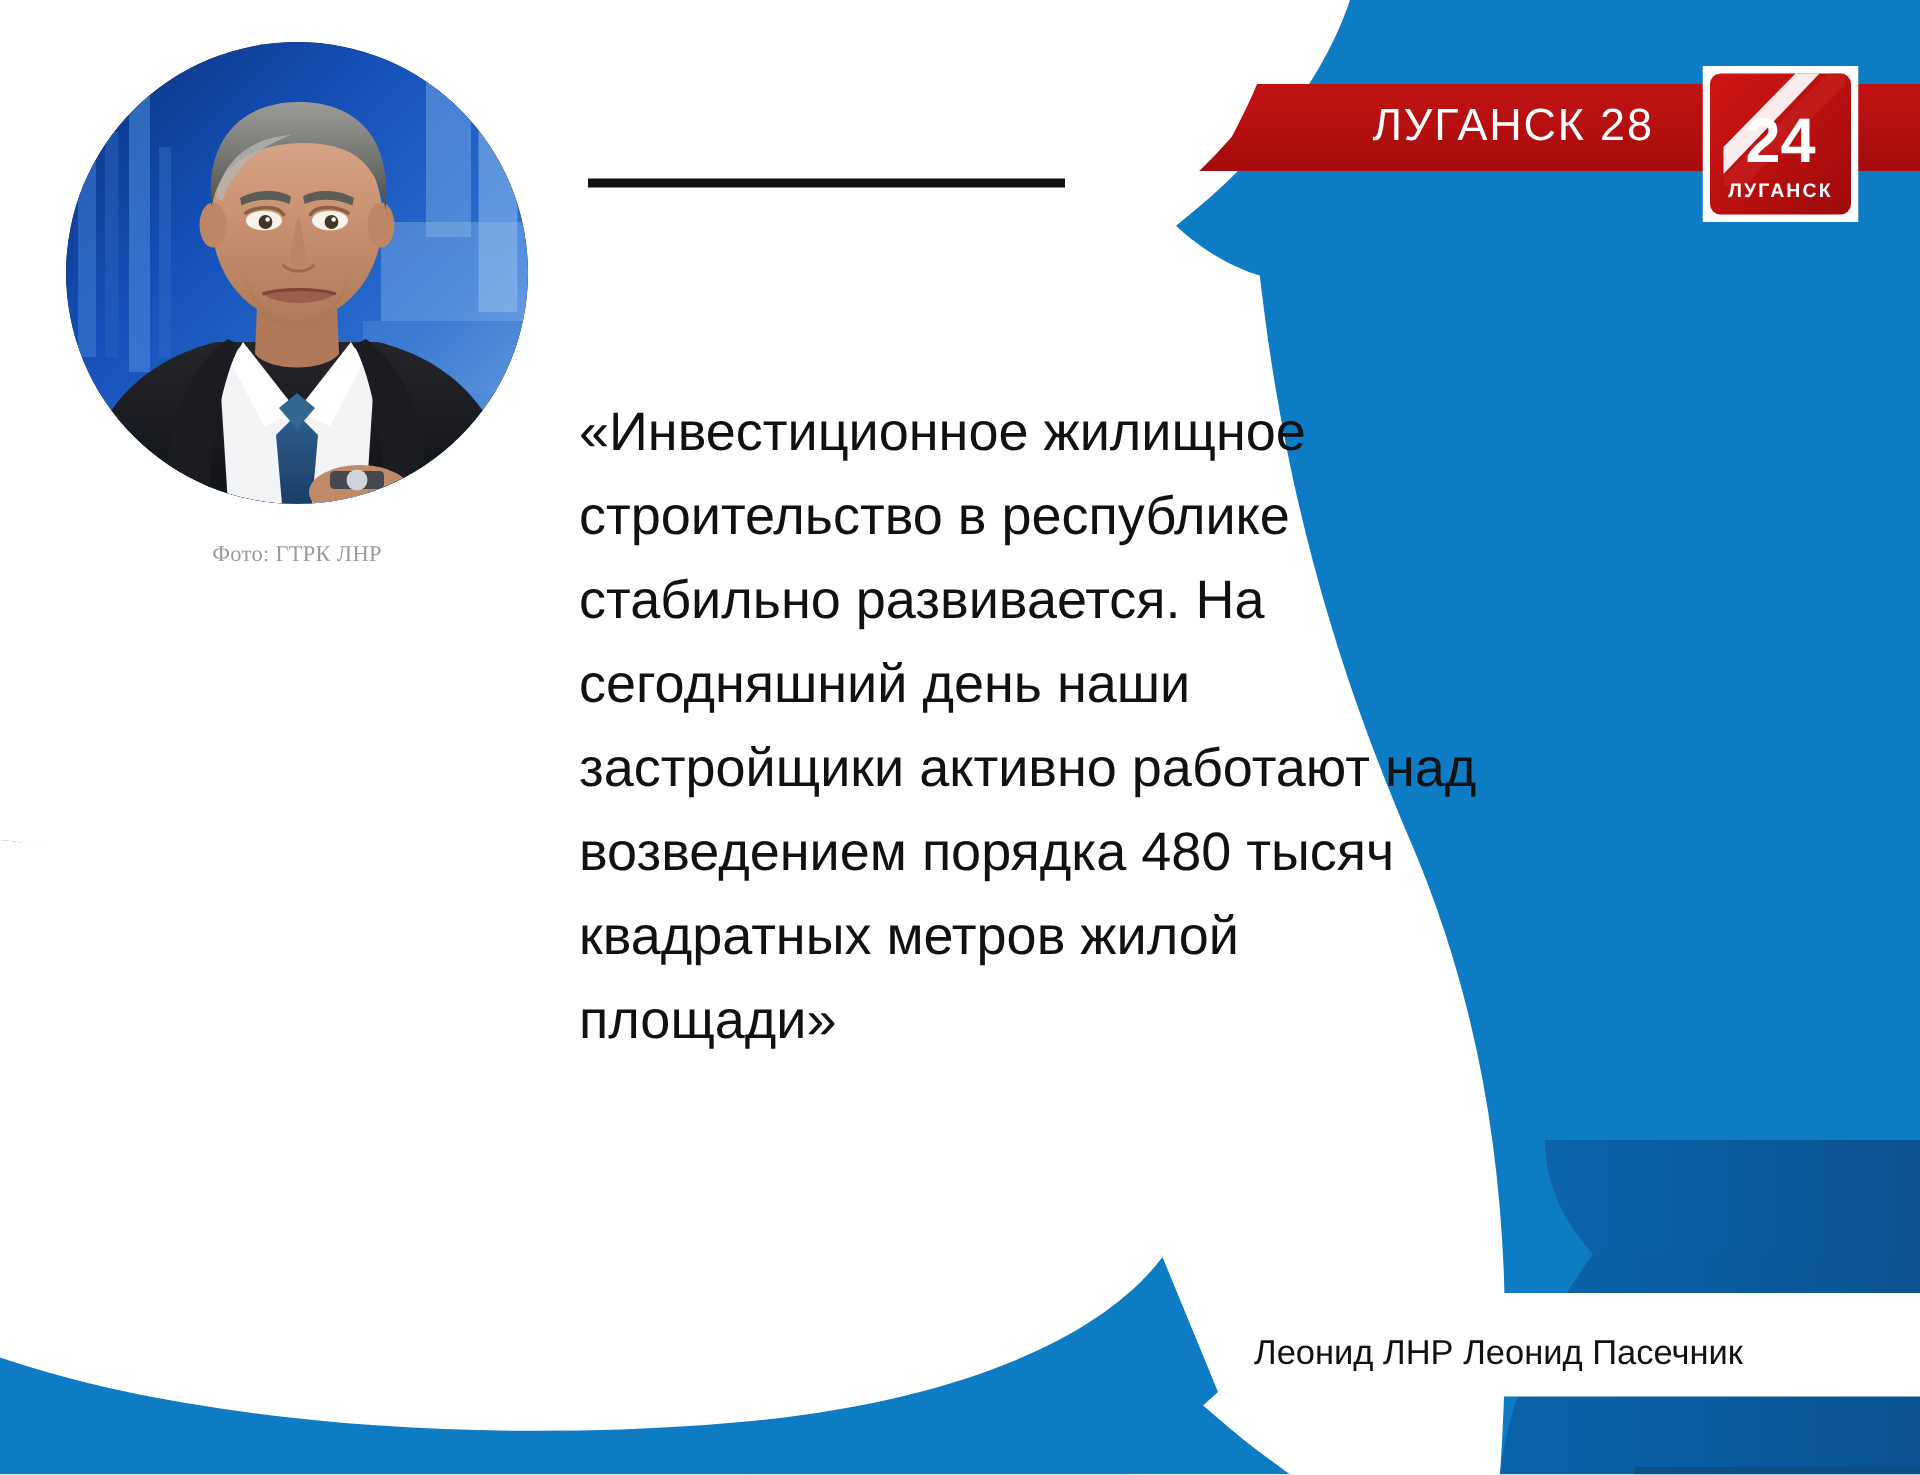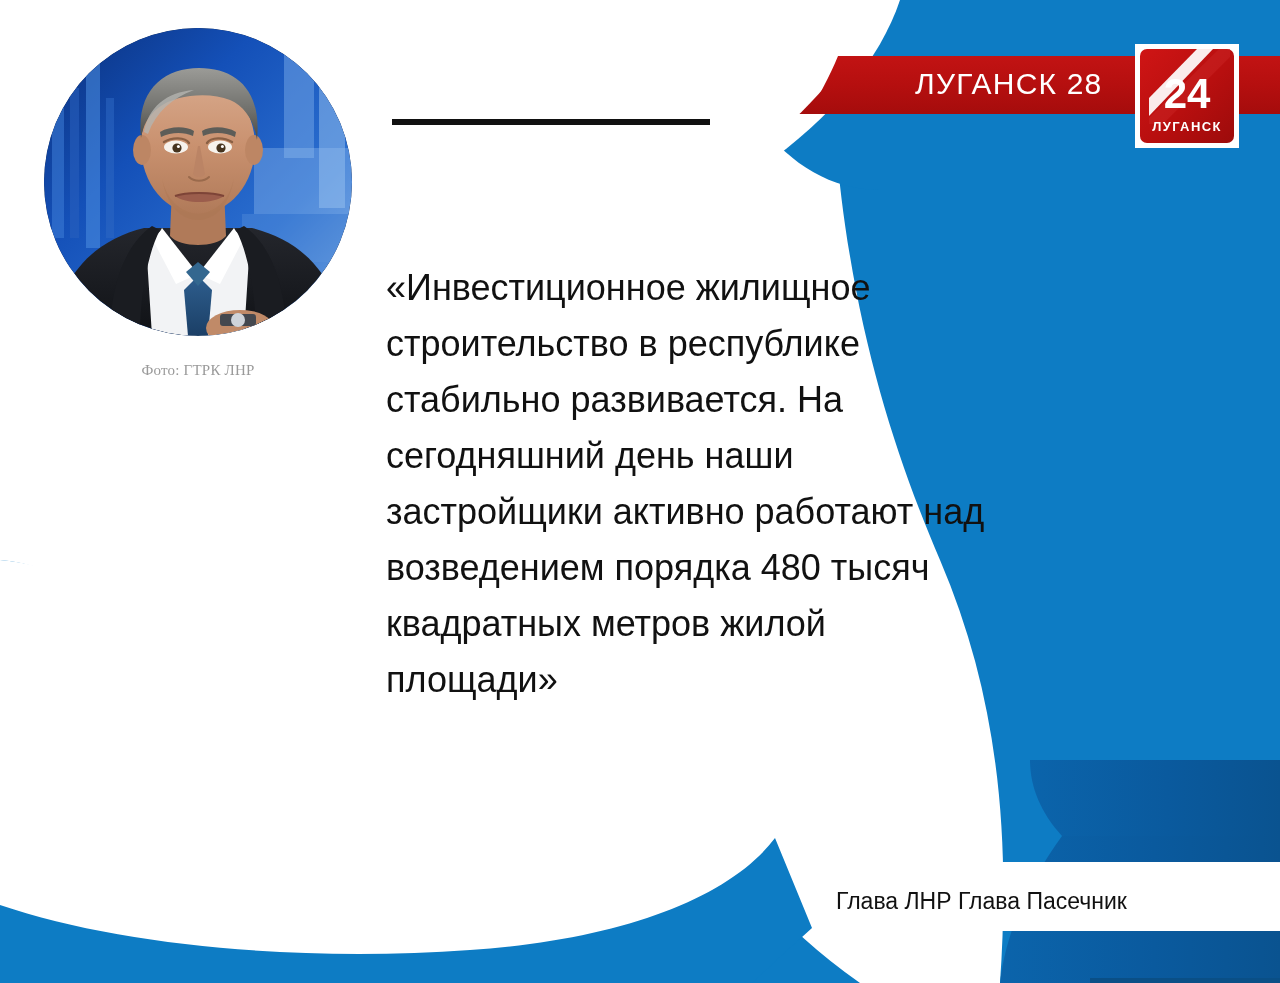--- a/index.html
+++ b/index.html
@@ -322,15 +322,15 @@
       <path d="M84,5 L95,5 L95,13 L28,80 L14,80 L14,74 Z" fill="#c92222" opacity="0.55"></path>
 
       <text x="52" y="64" text-anchor="middle" font-family="Liberation Sans, DejaVu Sans, sans-serif" font-size="42" font-weight="bold" fill="#ffffff">24</text>
 
       <text x="52" y="87" text-anchor="middle" font-family="Liberation Sans, DejaVu Sans, sans-serif" font-size="13" font-weight="bold" letter-spacing="1.4" fill="#ffffff">ЛУГАНСК</text>
     </svg>
   </div>
 
   <div class="quote-body">«Инвестиционное жилищное строительство в республике стабильно развивается. На сегодняшний день наши застройщики активно работают над возведением порядка 480 тысяч квадратных метров жилой площади»</div>
 
-  <div class="attribution">Глава ЛНР Глава Пасечник</div>
+  <div class="attribution">Леонид ЛНР Леонид Пасечник</div>
 
 </div>
 
 </body></html>

